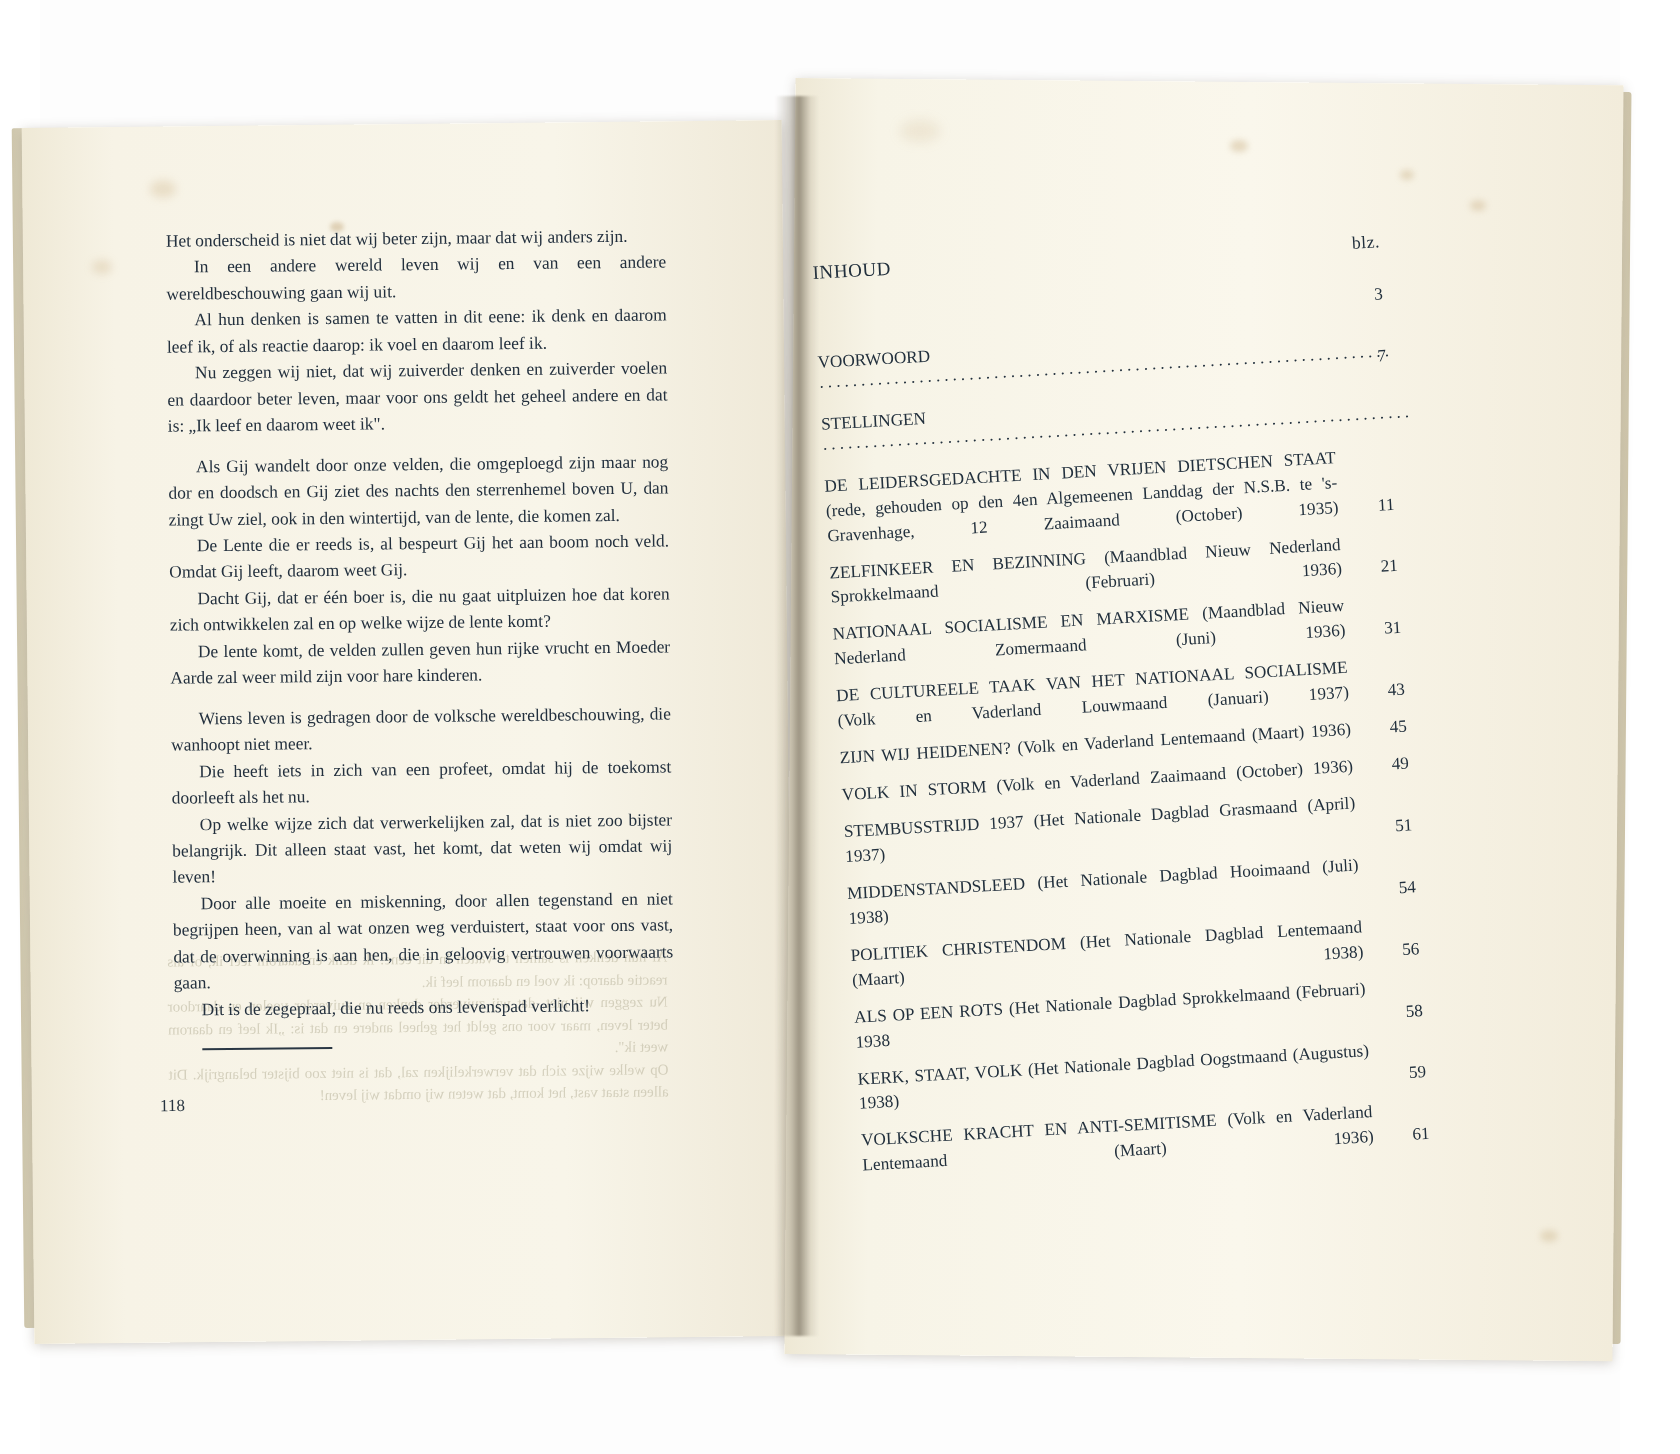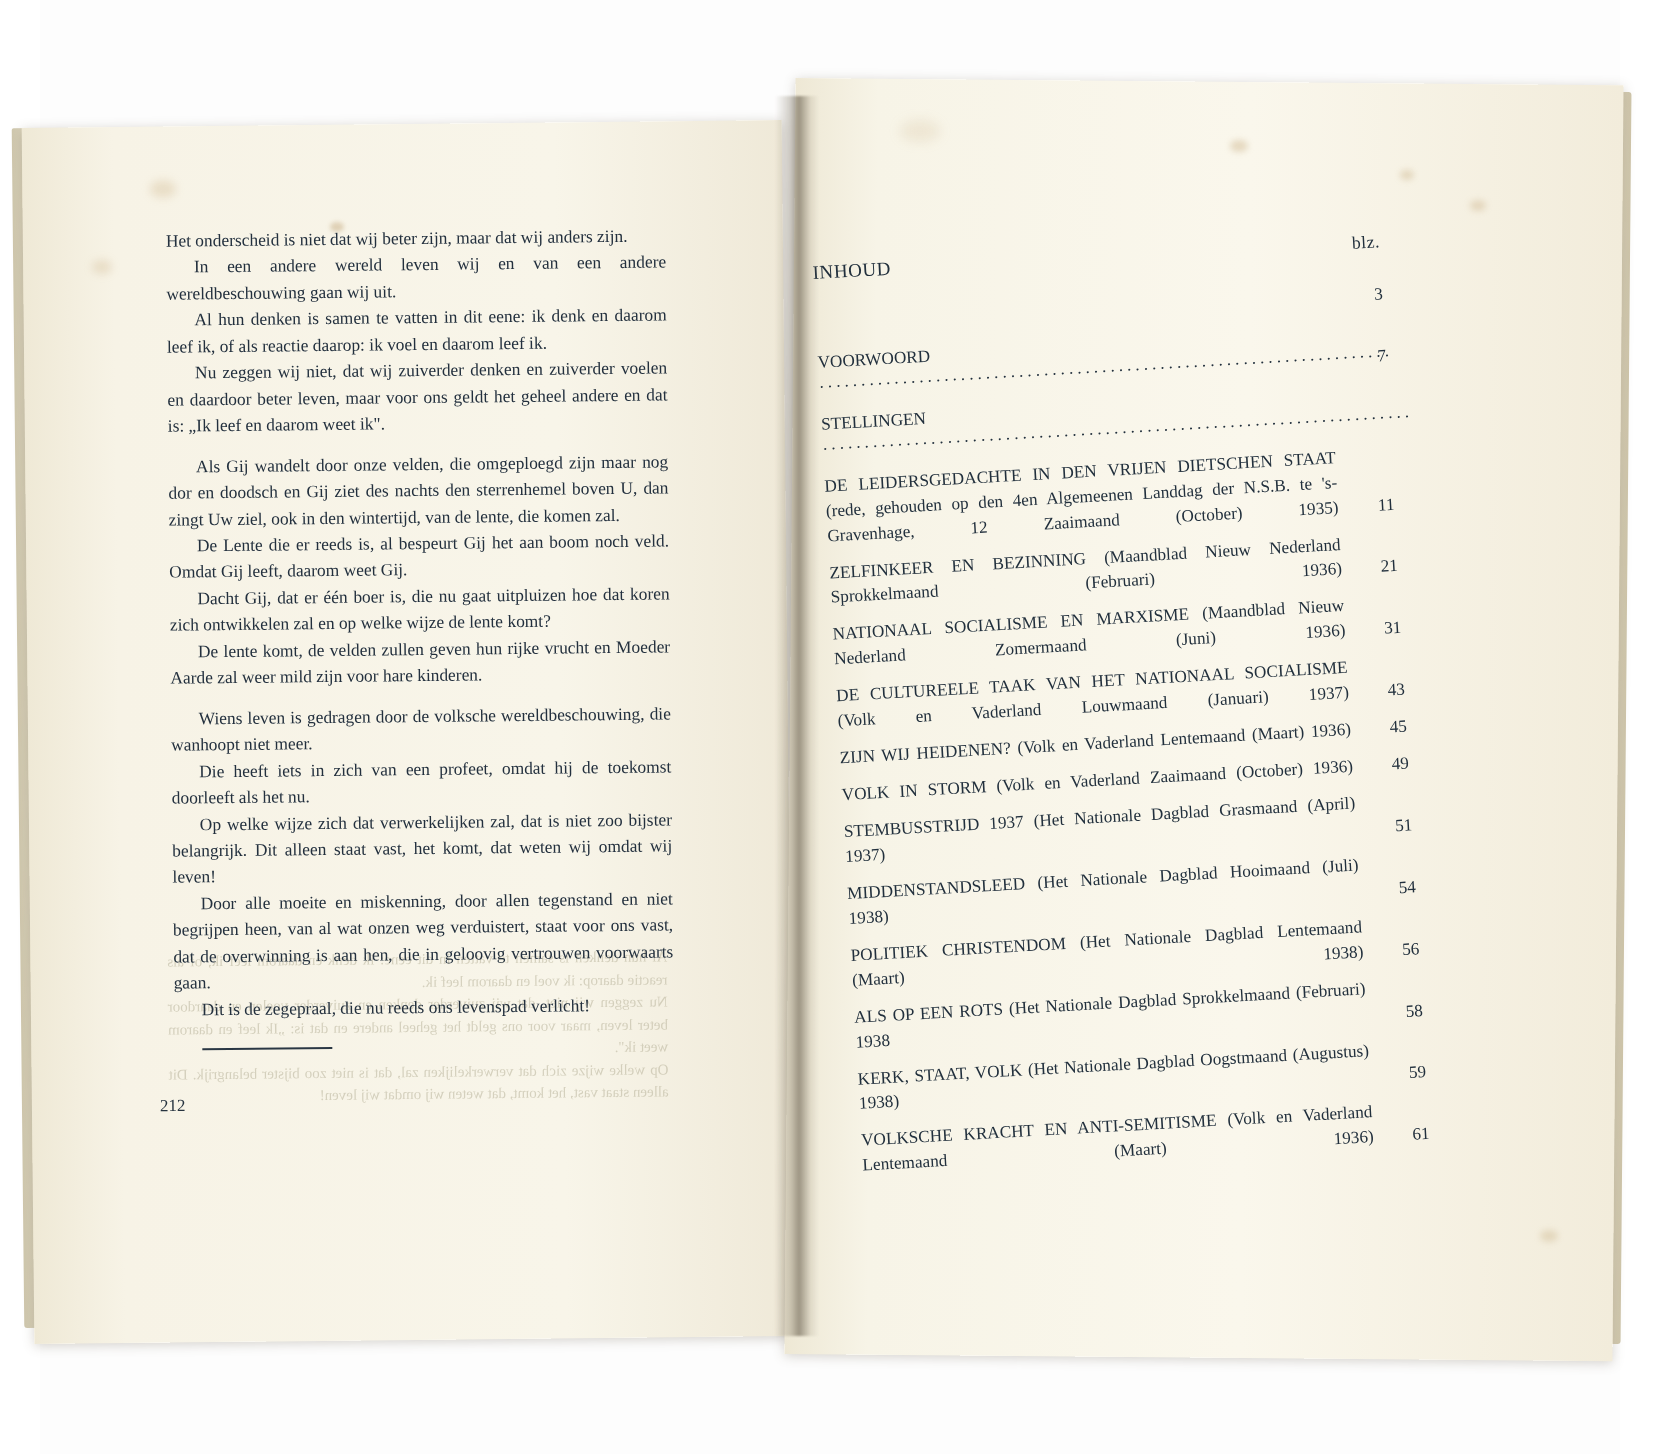--- a/index.html
+++ b/index.html
@@ -270,21 +270,21 @@
     <p>De lente komt, de velden zullen geven hun rijke vrucht en Moeder Aarde zal weer mild zijn voor hare kinderen.</p>
     <div class="gap"></div>
     <p>Wiens leven is gedragen door de volksche wereldbeschouwing, die wanhoopt niet meer.</p>
     <p>Die heeft iets in zich van een profeet, omdat hij de toekomst doorleeft als het nu.</p>
     <p>Op welke wijze zich dat verwerkelijken zal, dat is niet zoo bijster belangrijk. Dit alleen staat vast, het komt, dat weten wij omdat wij leven!</p>
     <p>Door alle moeite en miskenning, door allen tegenstand en niet begrijpen heen, van al wat onzen weg verduistert, staat voor ons vast, dat de overwinning is aan hen, die in geloovig vertrouwen voorwaarts gaan.</p>
     <p>Dit is de zegepraal, die nu reeds ons levenspad verlicht!</p>
     <div class="rule"></div>
   </div>
 
-  <div class="folio-left">212</div>
+  <div class="folio-left">118</div>
 
   <div class="toc">
     <div class="toc-head">
       <span class="caps">INHOUD</span>
       <span class="blz">blz.</span>
     </div>
 
     <div class="entry">
       <span class="ln">&nbsp;</span>
       <span class="pg">3</span>

